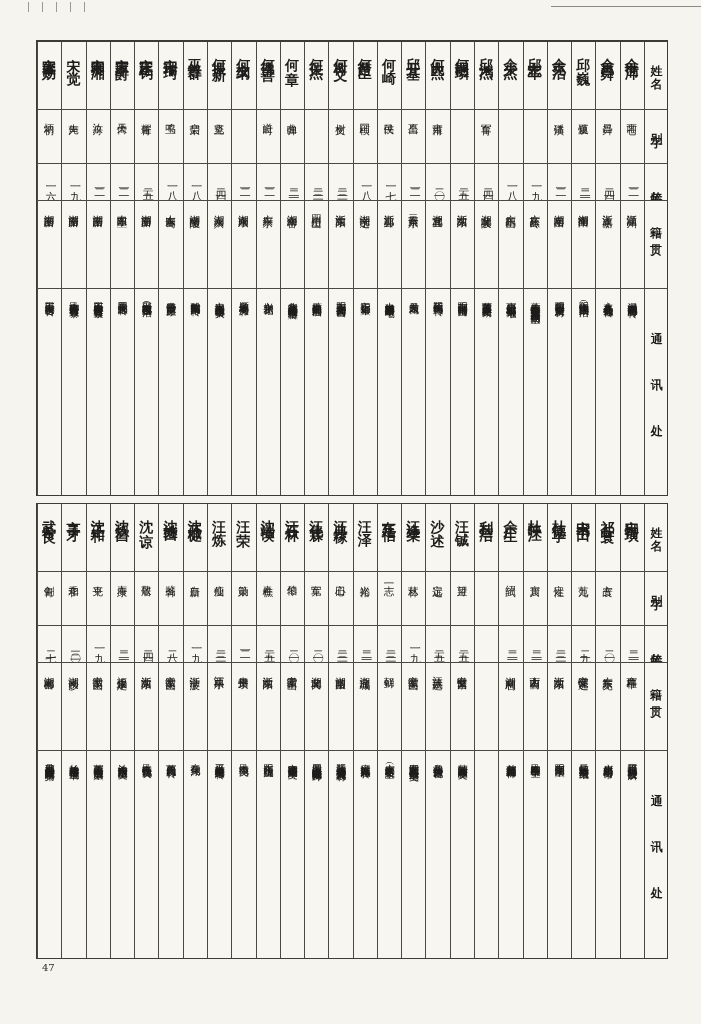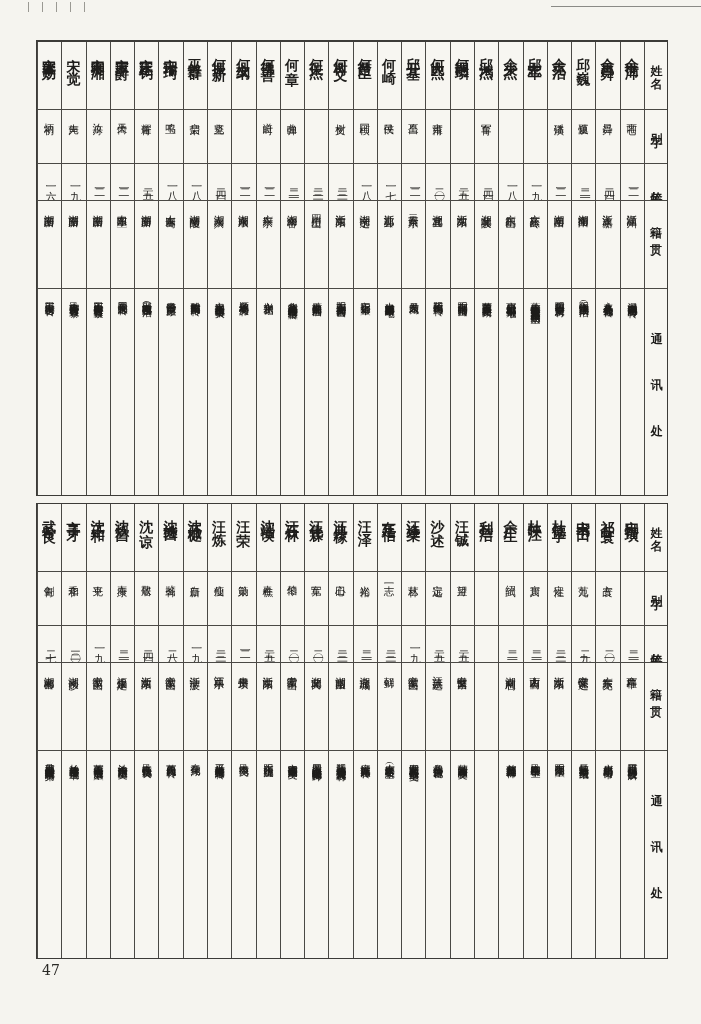--- a/index.html
+++ b/index.html
@@ -69,21 +69,21 @@
   .hcell .vtext{font-size:12px;font-weight:700;}
   .h-name  .vtext{letter-spacing:12px;padding-top:8px;}
   .h-zi    .vtext{letter-spacing:3px;padding-top:8px;}
   .h-age   .vtext{letter-spacing:1px;}
   .h-origin.cell-origin .vtext{letter-spacing:18px;padding-top:11px;}
   .h-addr  .vtext{letter-spacing:46px;padding-top:28px;}
 
   .page-number{
     position:absolute;
     left:42px;top:962px;
-    font-size:14px;
+    font-size:10px;
     font-family:"DejaVu Serif","Liberation Serif",serif;
     color:#2a2926;
   }
 </style>
 </head>
 <body>
 
 <div class="page">
 
   <div class="artifact-line"></div>

